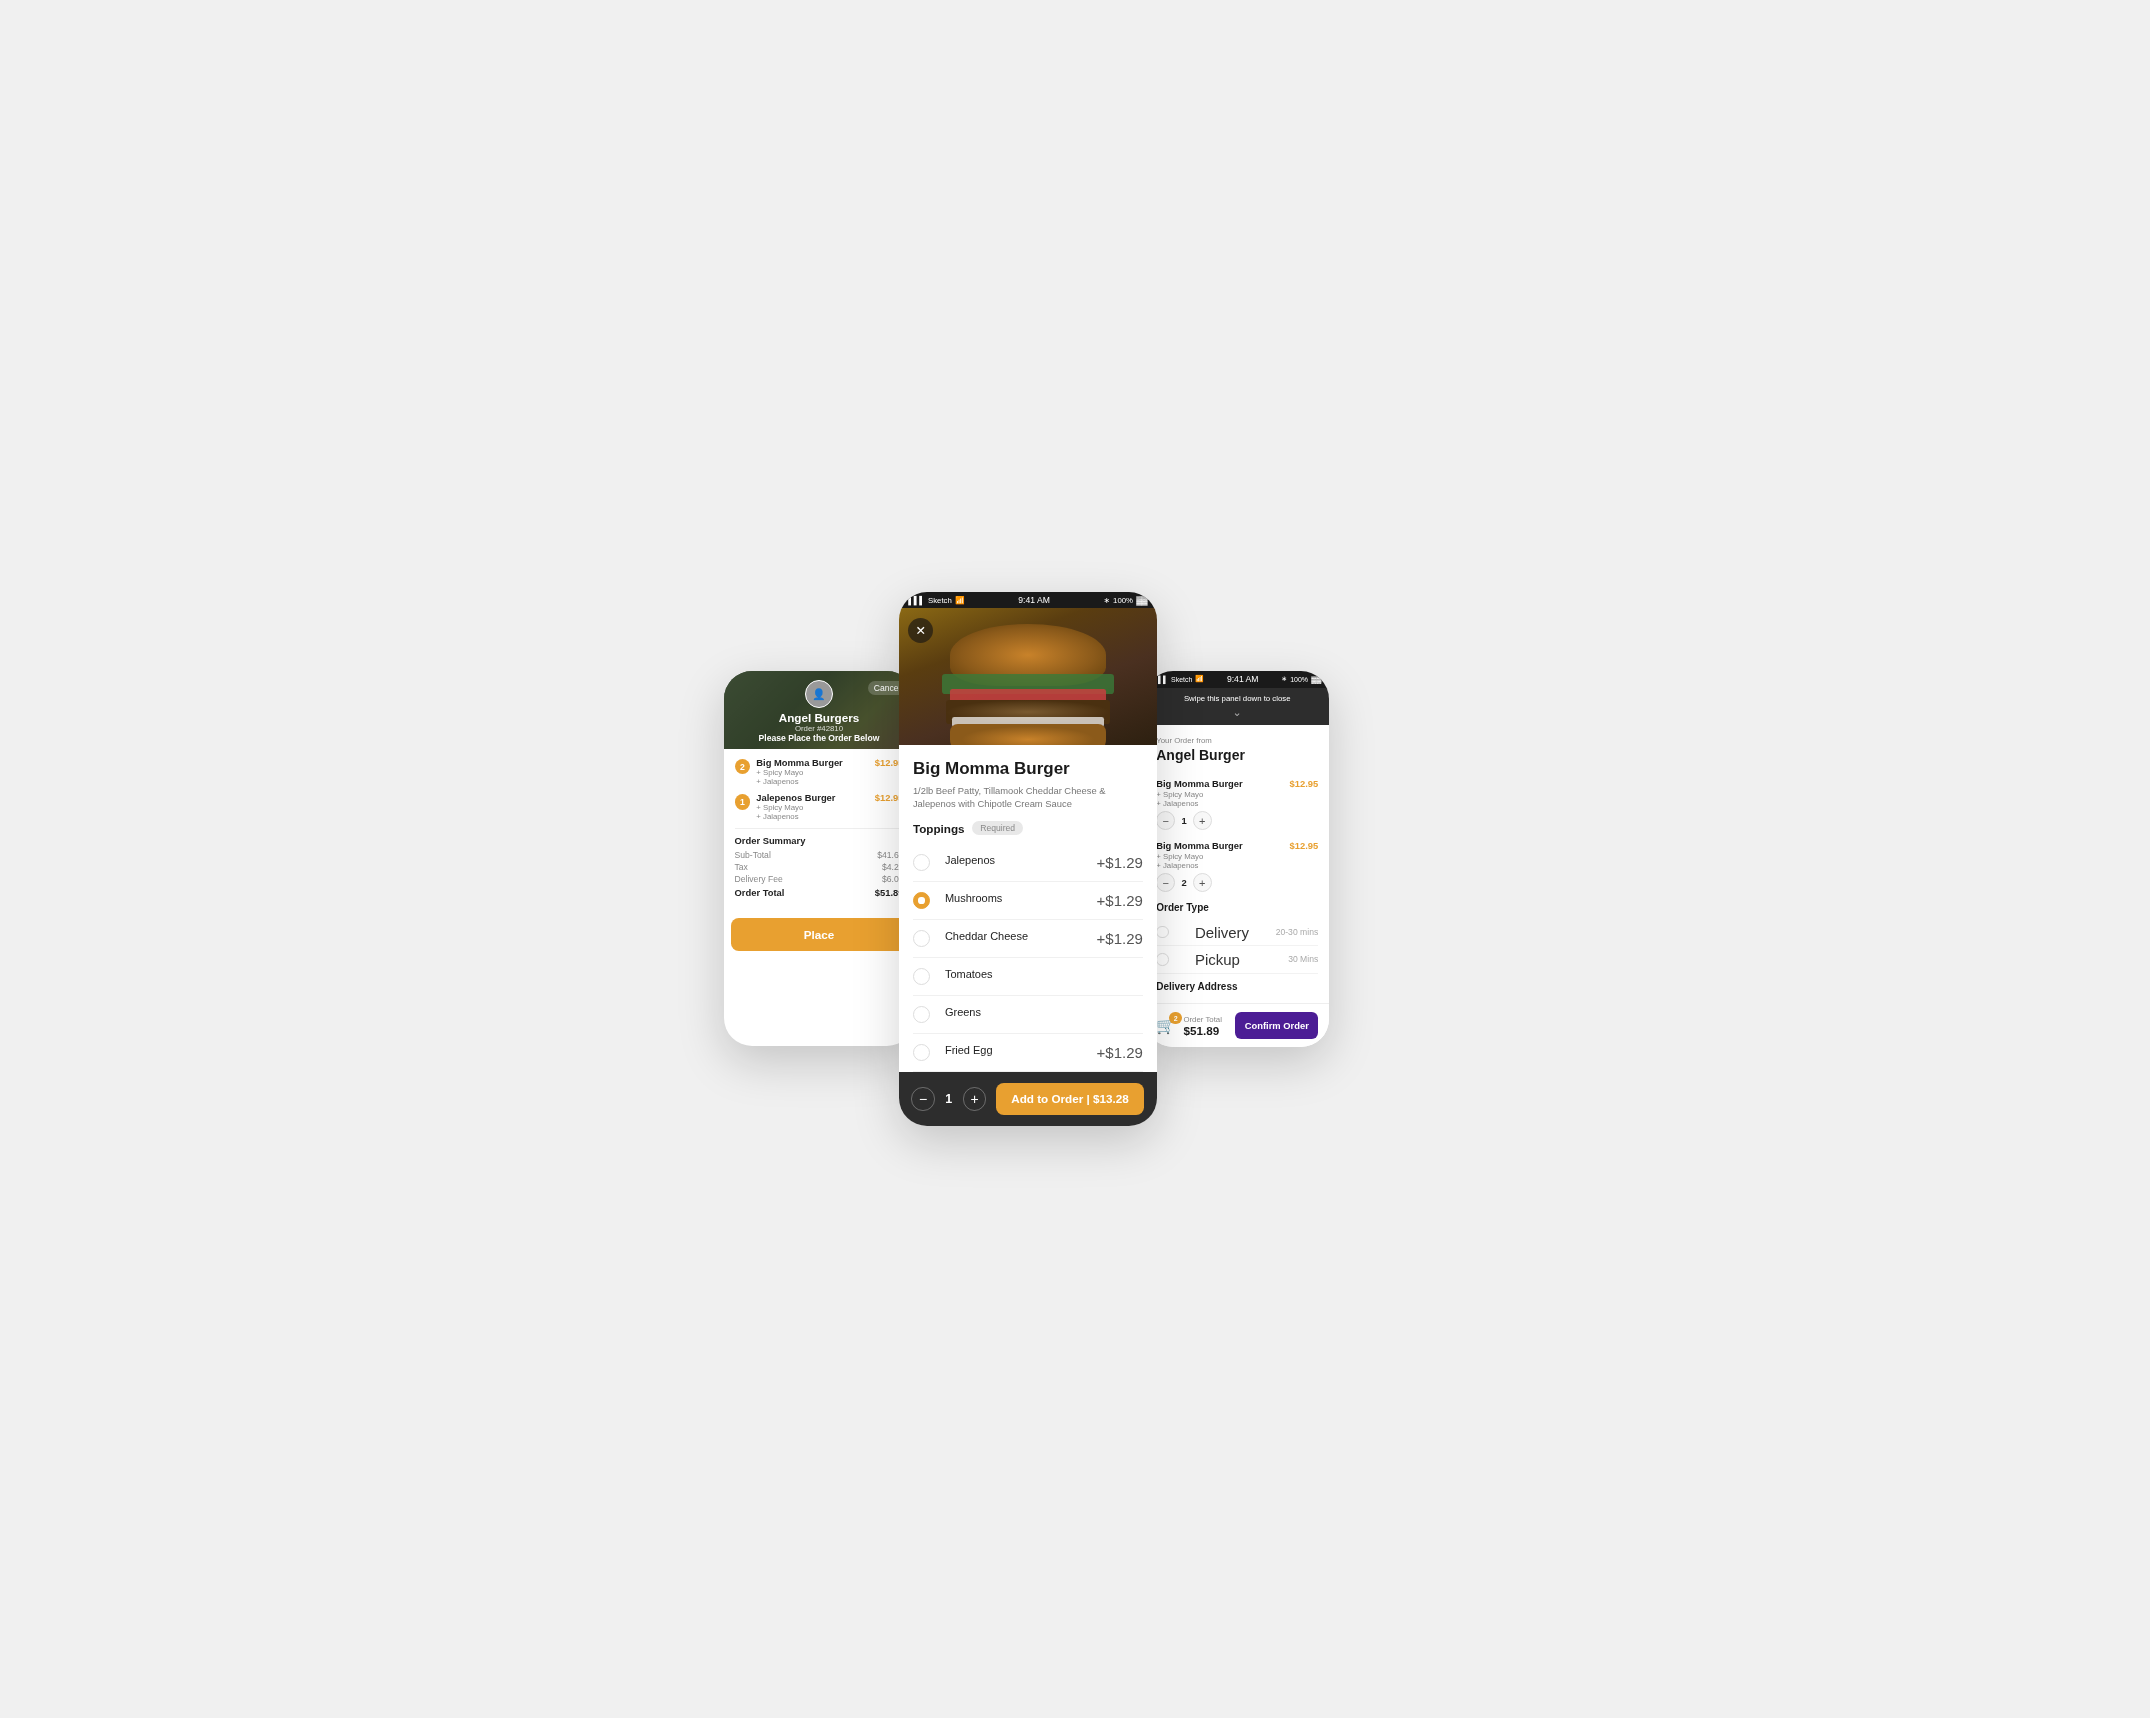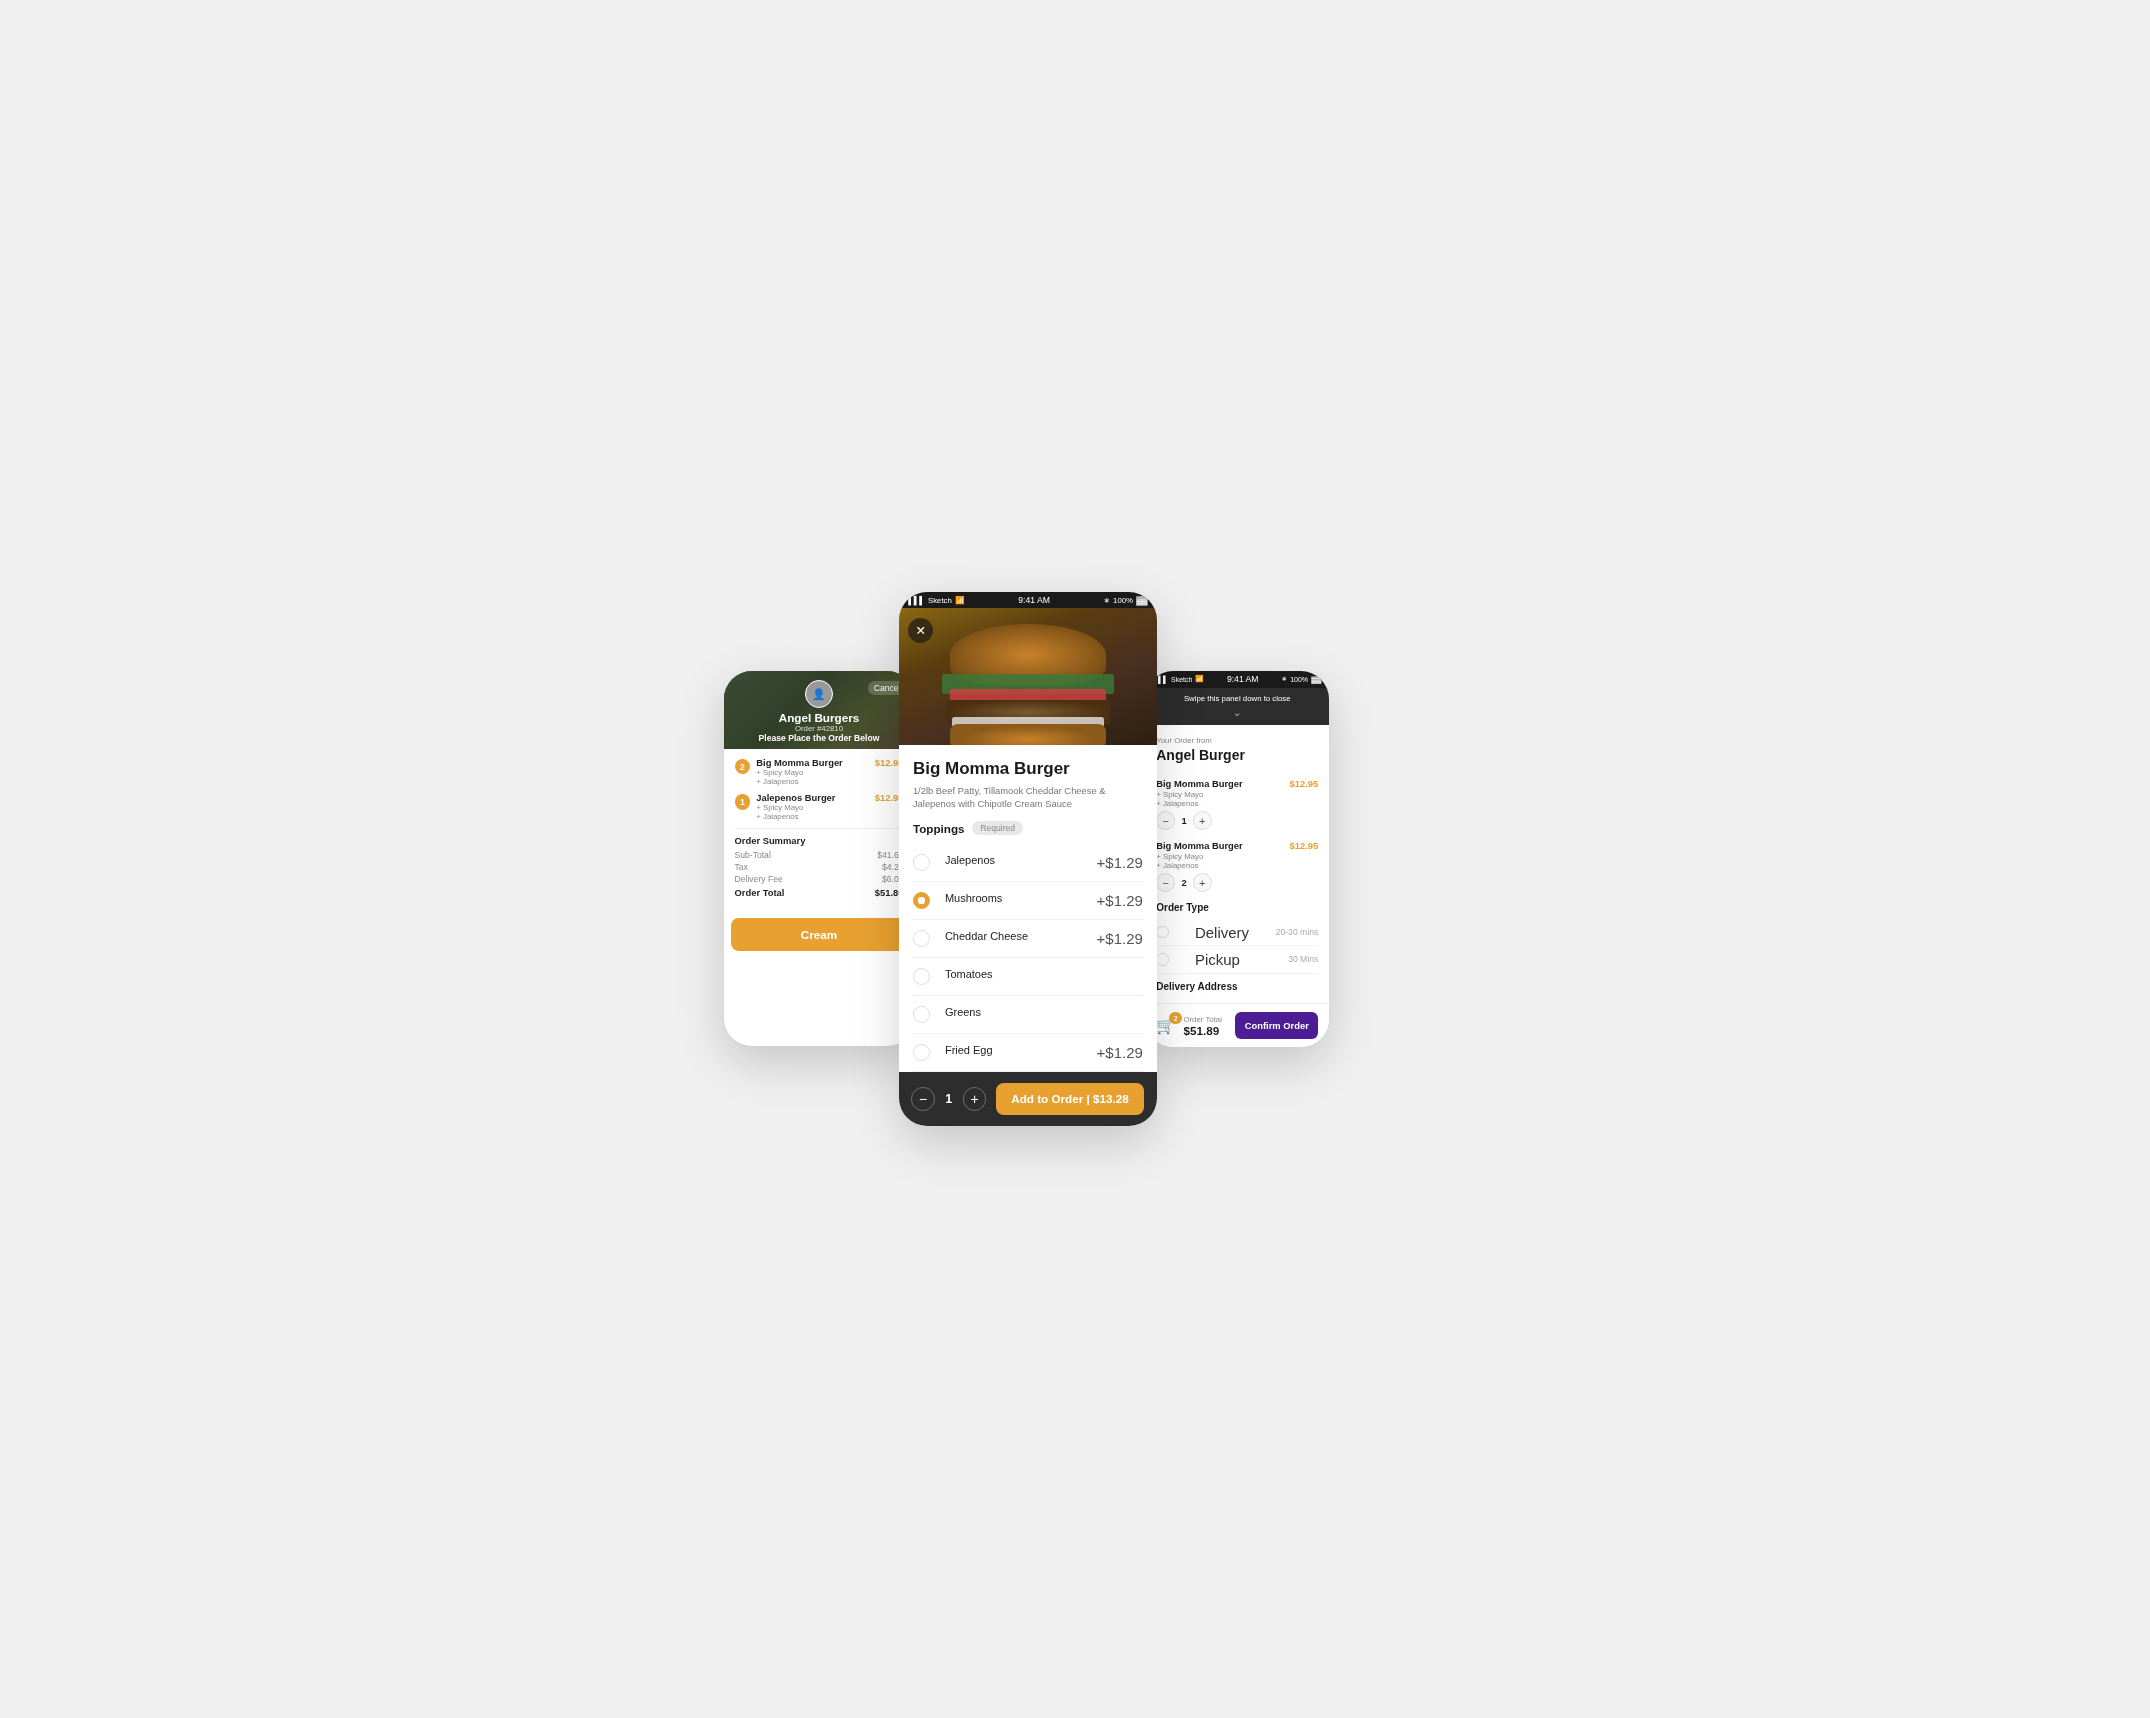--- a/index.html
+++ b/index.html
@@ -494,21 +494,21 @@
       <div class="summary-row">
         <span>Delivery Fee</span>
         <span>$6.00</span>
       </div>
       <div class="summary-row total">
         <span>Order Total</span>
         <span>$51.89</span>
       </div>
     </div>
 
-    <button class="next-btn">Cream</button>
+    <button class="next-btn">Place</button>
   </div>
 
   <div class="phone-frame screen2">
 
     <div class="screen2-status-bar">
       <div class="status-left">
         <span>▌▌▌</span>
         <span>Sketch</span>
         <span>📶</span>
       </div>

